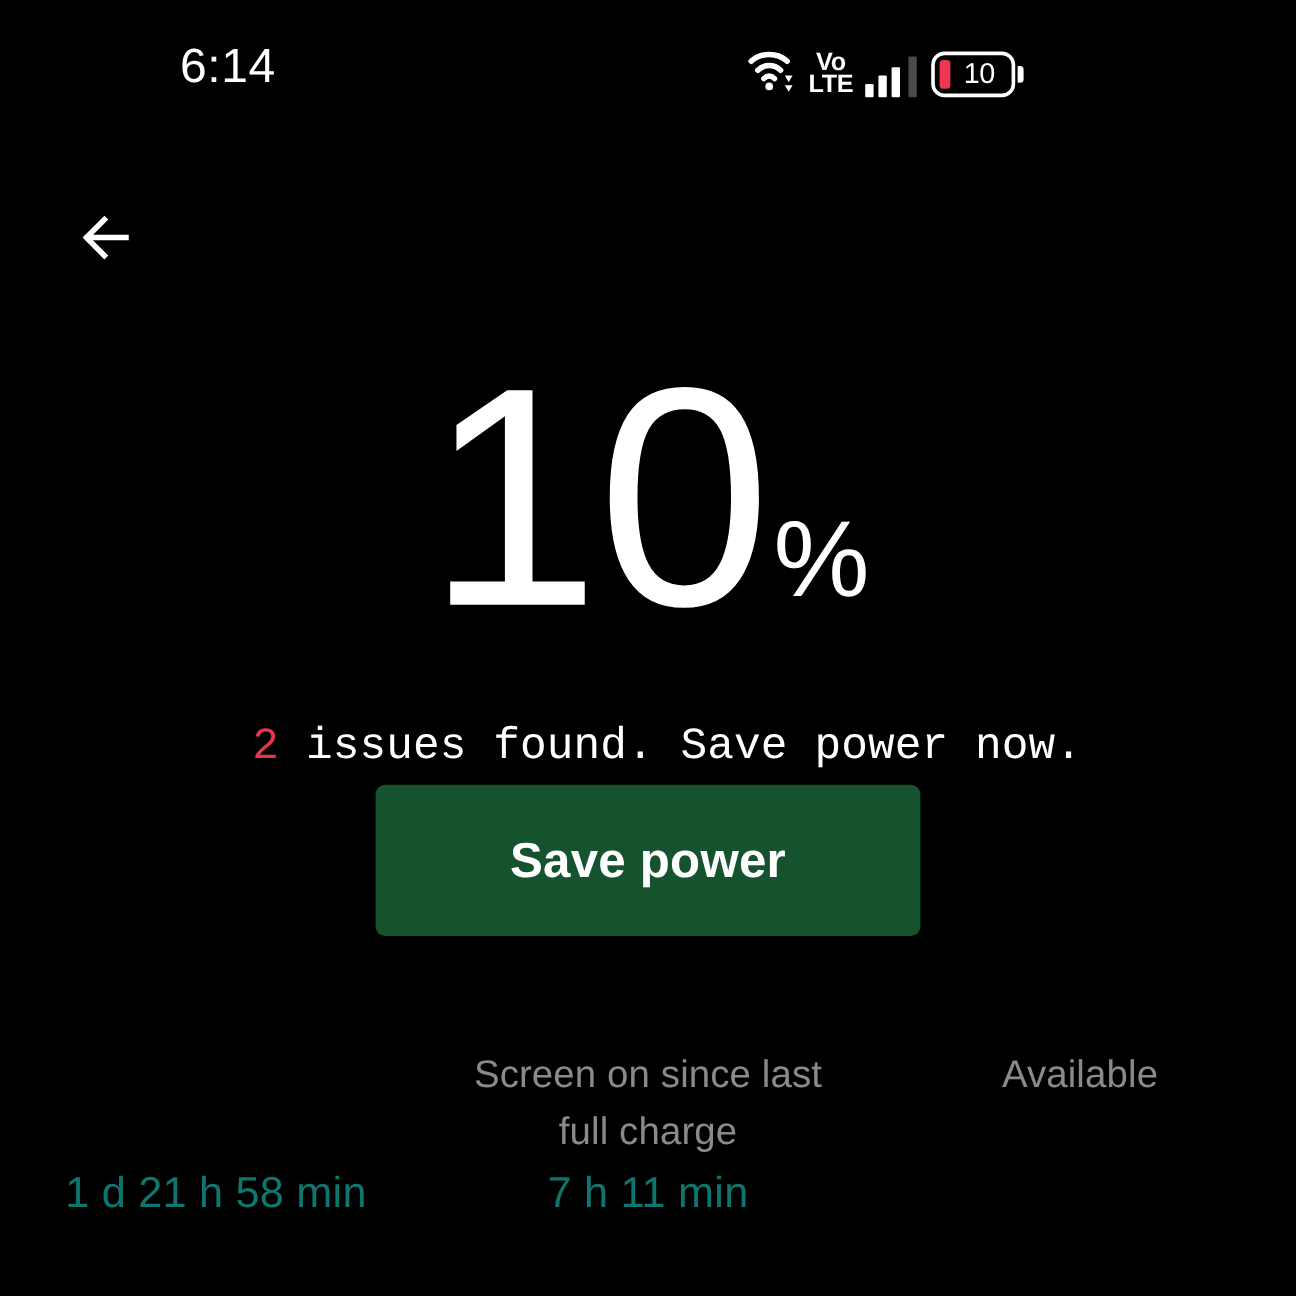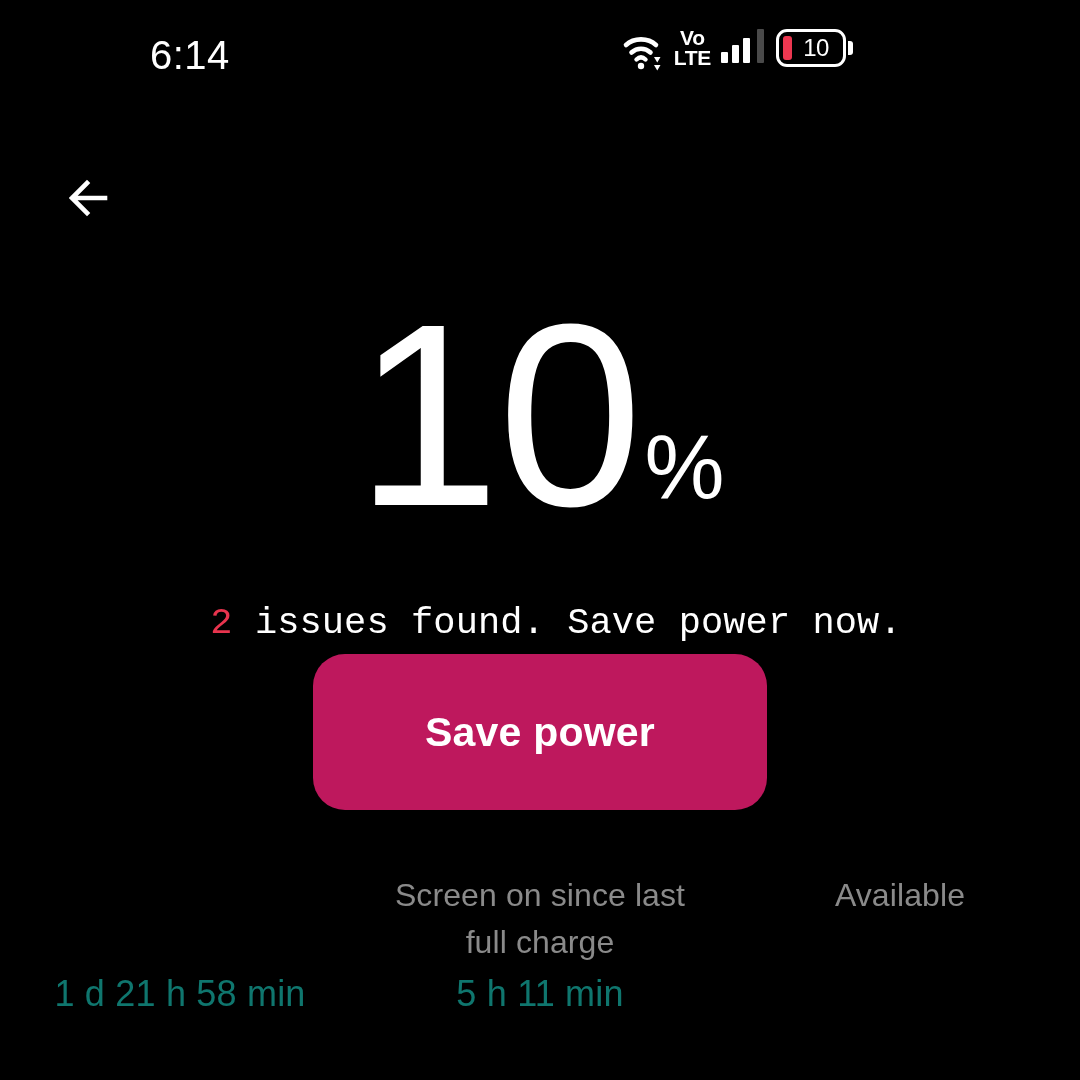--- a/index.html
+++ b/index.html
@@ -37,21 +37,21 @@
     letter-spacing:0.5px;
     color:#fff;
     line-height:48px;
   }
 
   .status-icons {
     position:absolute;
     right:72px; top:29px;
     height:52px;
     display:flex;
-    align-items:flex-start;
+    align-items:flex-end;
     gap:0px;
   }
 
   .wifi-icon {
     position:relative;
     width:46px; height:46px;
     margin-right:6px;
   }
 
   .volte-icon {
@@ -195,24 +195,24 @@
     font-family:Liberation Mono, monospace;
   }
   .issues-count {
     color:#e8344e;
   }
 
   
   .save-power-button {
     position:absolute;
     left:313px; top:654px;
-    width:454px; height:156px;
-    background:#be185d;
+    width:454px; height:126px;
+    background:#14532d;
     border:none;
-    border-radius:32px;
+    border-radius:8px;
     color:#fff;
     font-family:"Liberation Sans", sans-serif;
     font-size:41px;
     font-weight:700;
     letter-spacing:0.2px;
     cursor:pointer;
     display:flex;
     align-items:center;
     justify-content:center;
   }
@@ -315,21 +315,21 @@
   <button class="save-power-button">Save power</button>
 
   <div class="stats-row">
 
     <div class="stat-col">
       <div class="stat-value">1 d 21 h 58 min</div>
     </div>
 
     <div class="stat-col">
       <div class="stat-label">Screen on since last full charge</div>
-      <div class="stat-value">5 h 11 min</div>
+      <div class="stat-value">7 h 11 min</div>
     </div>
 
     <div class="stat-col">
       <div class="stat-label">Available</div>
     </div>
 
   </div>
 
 </div>
 

